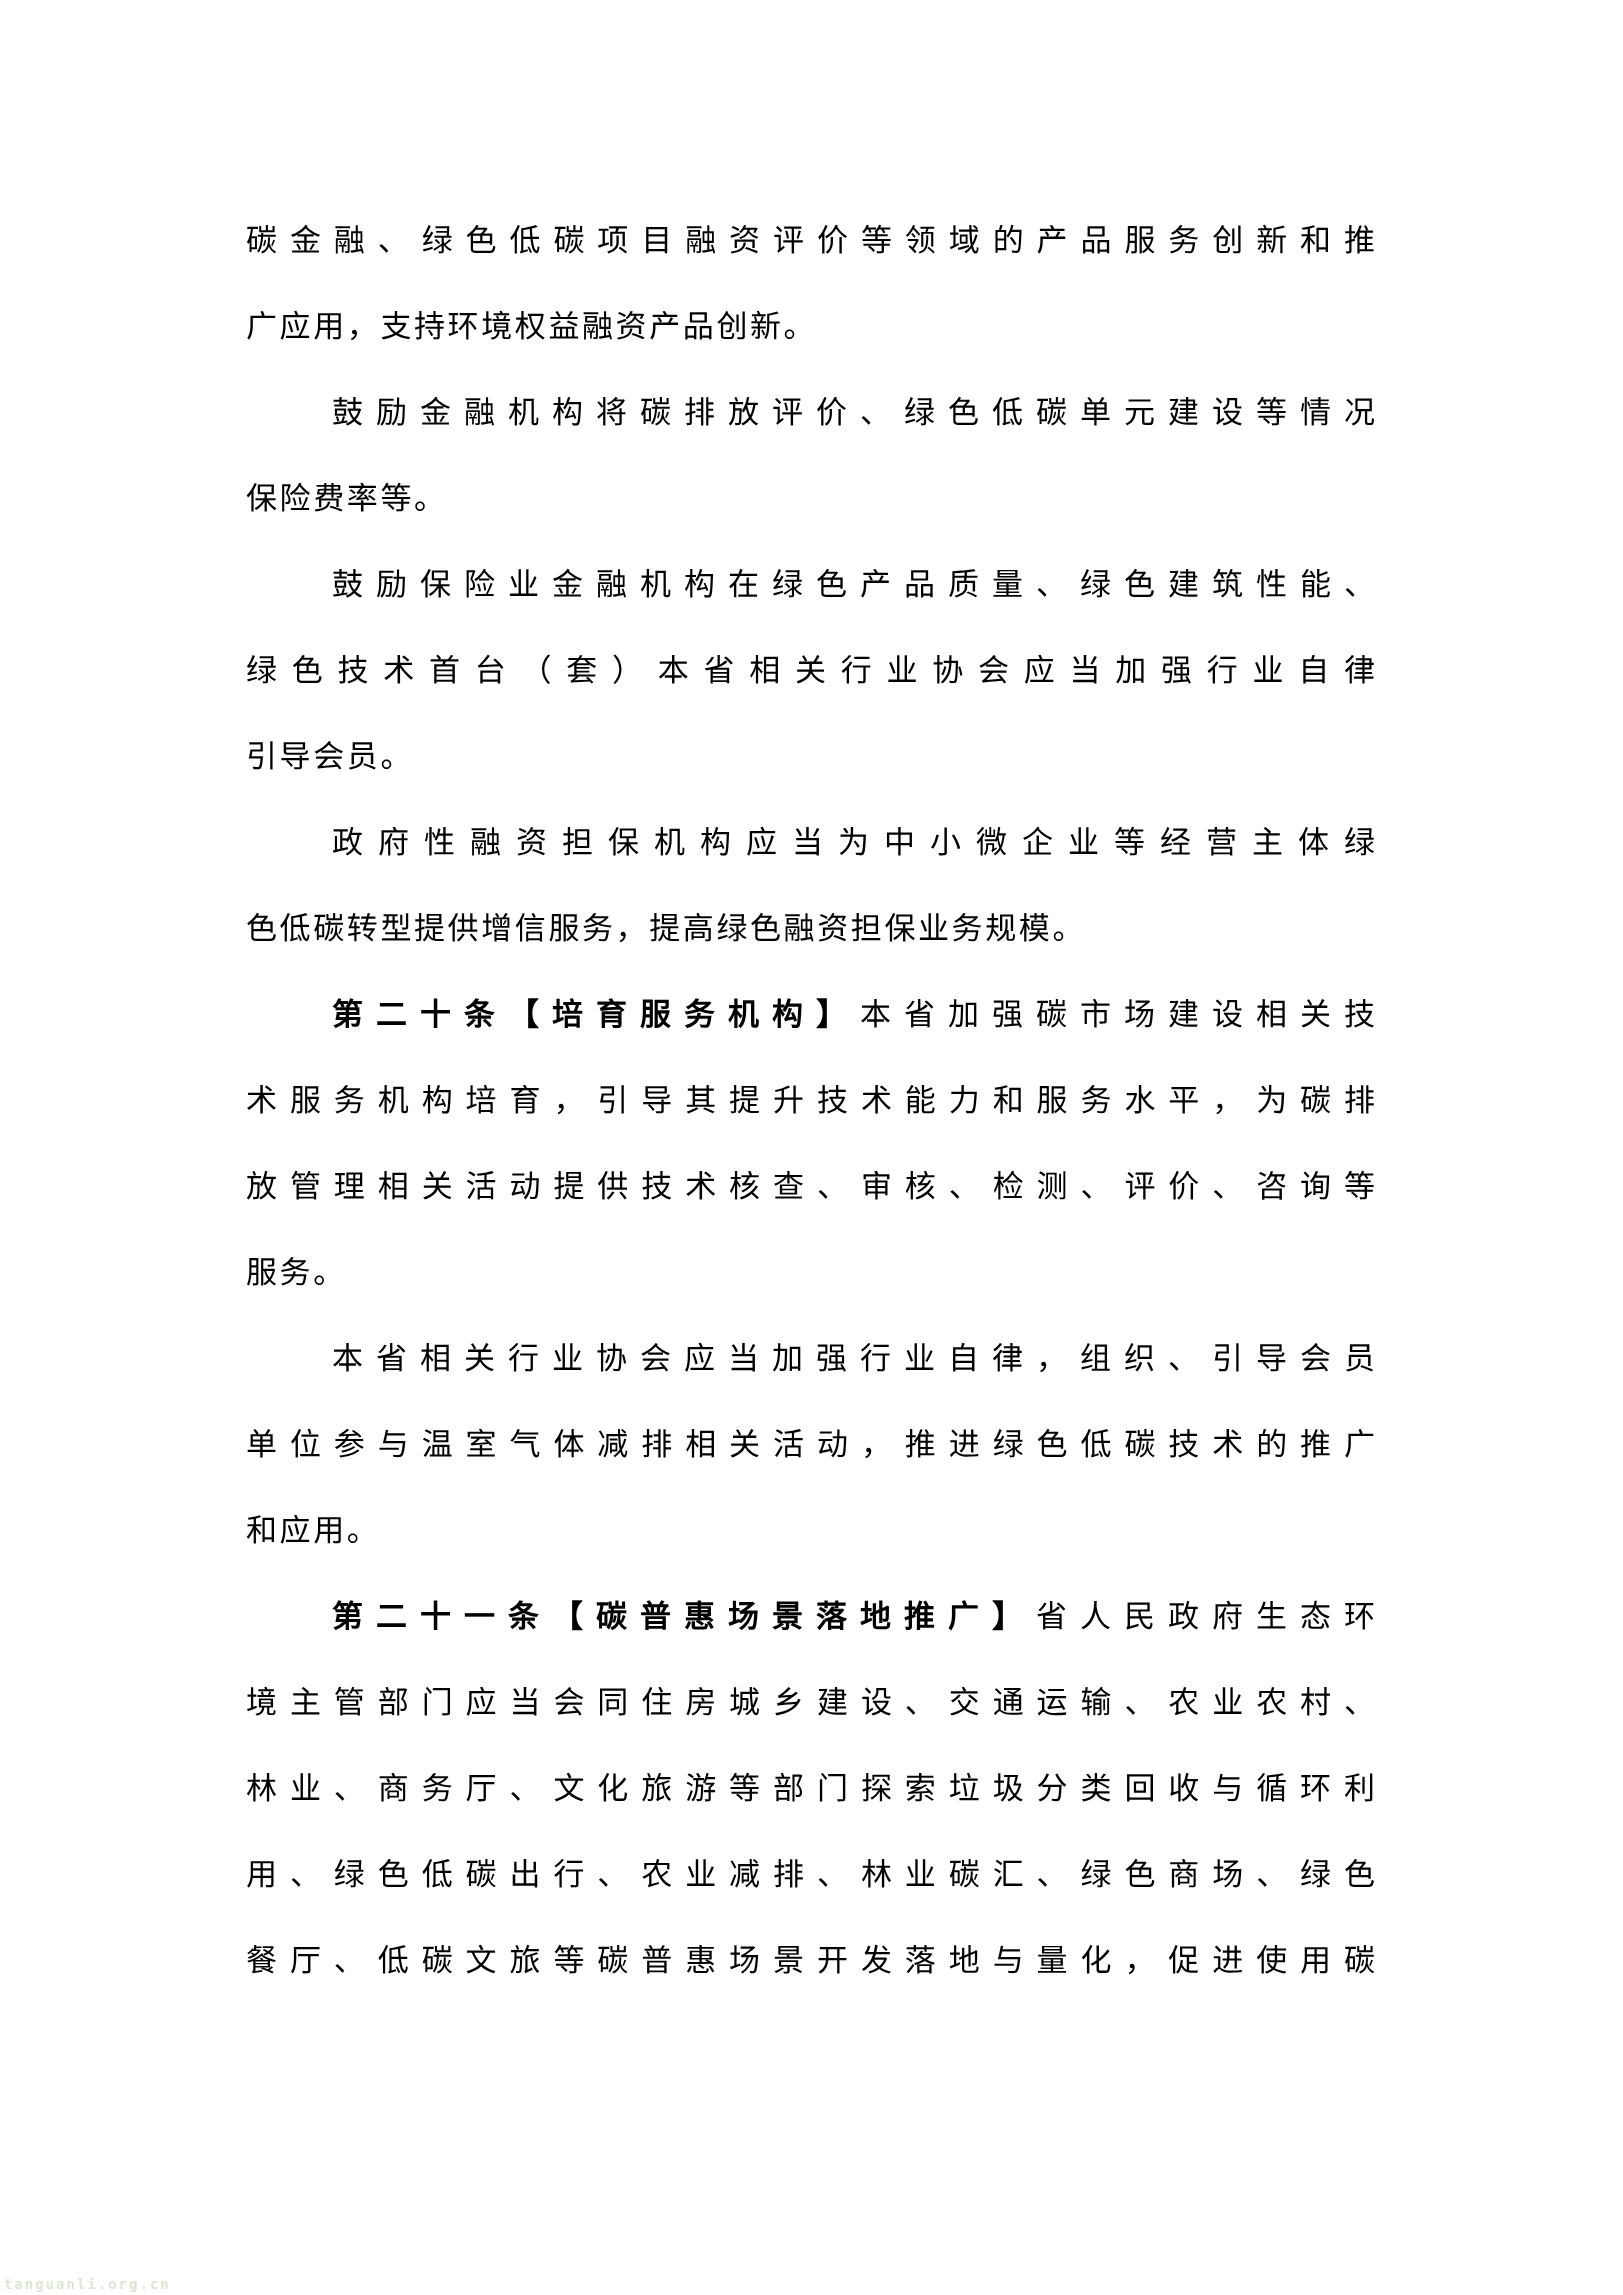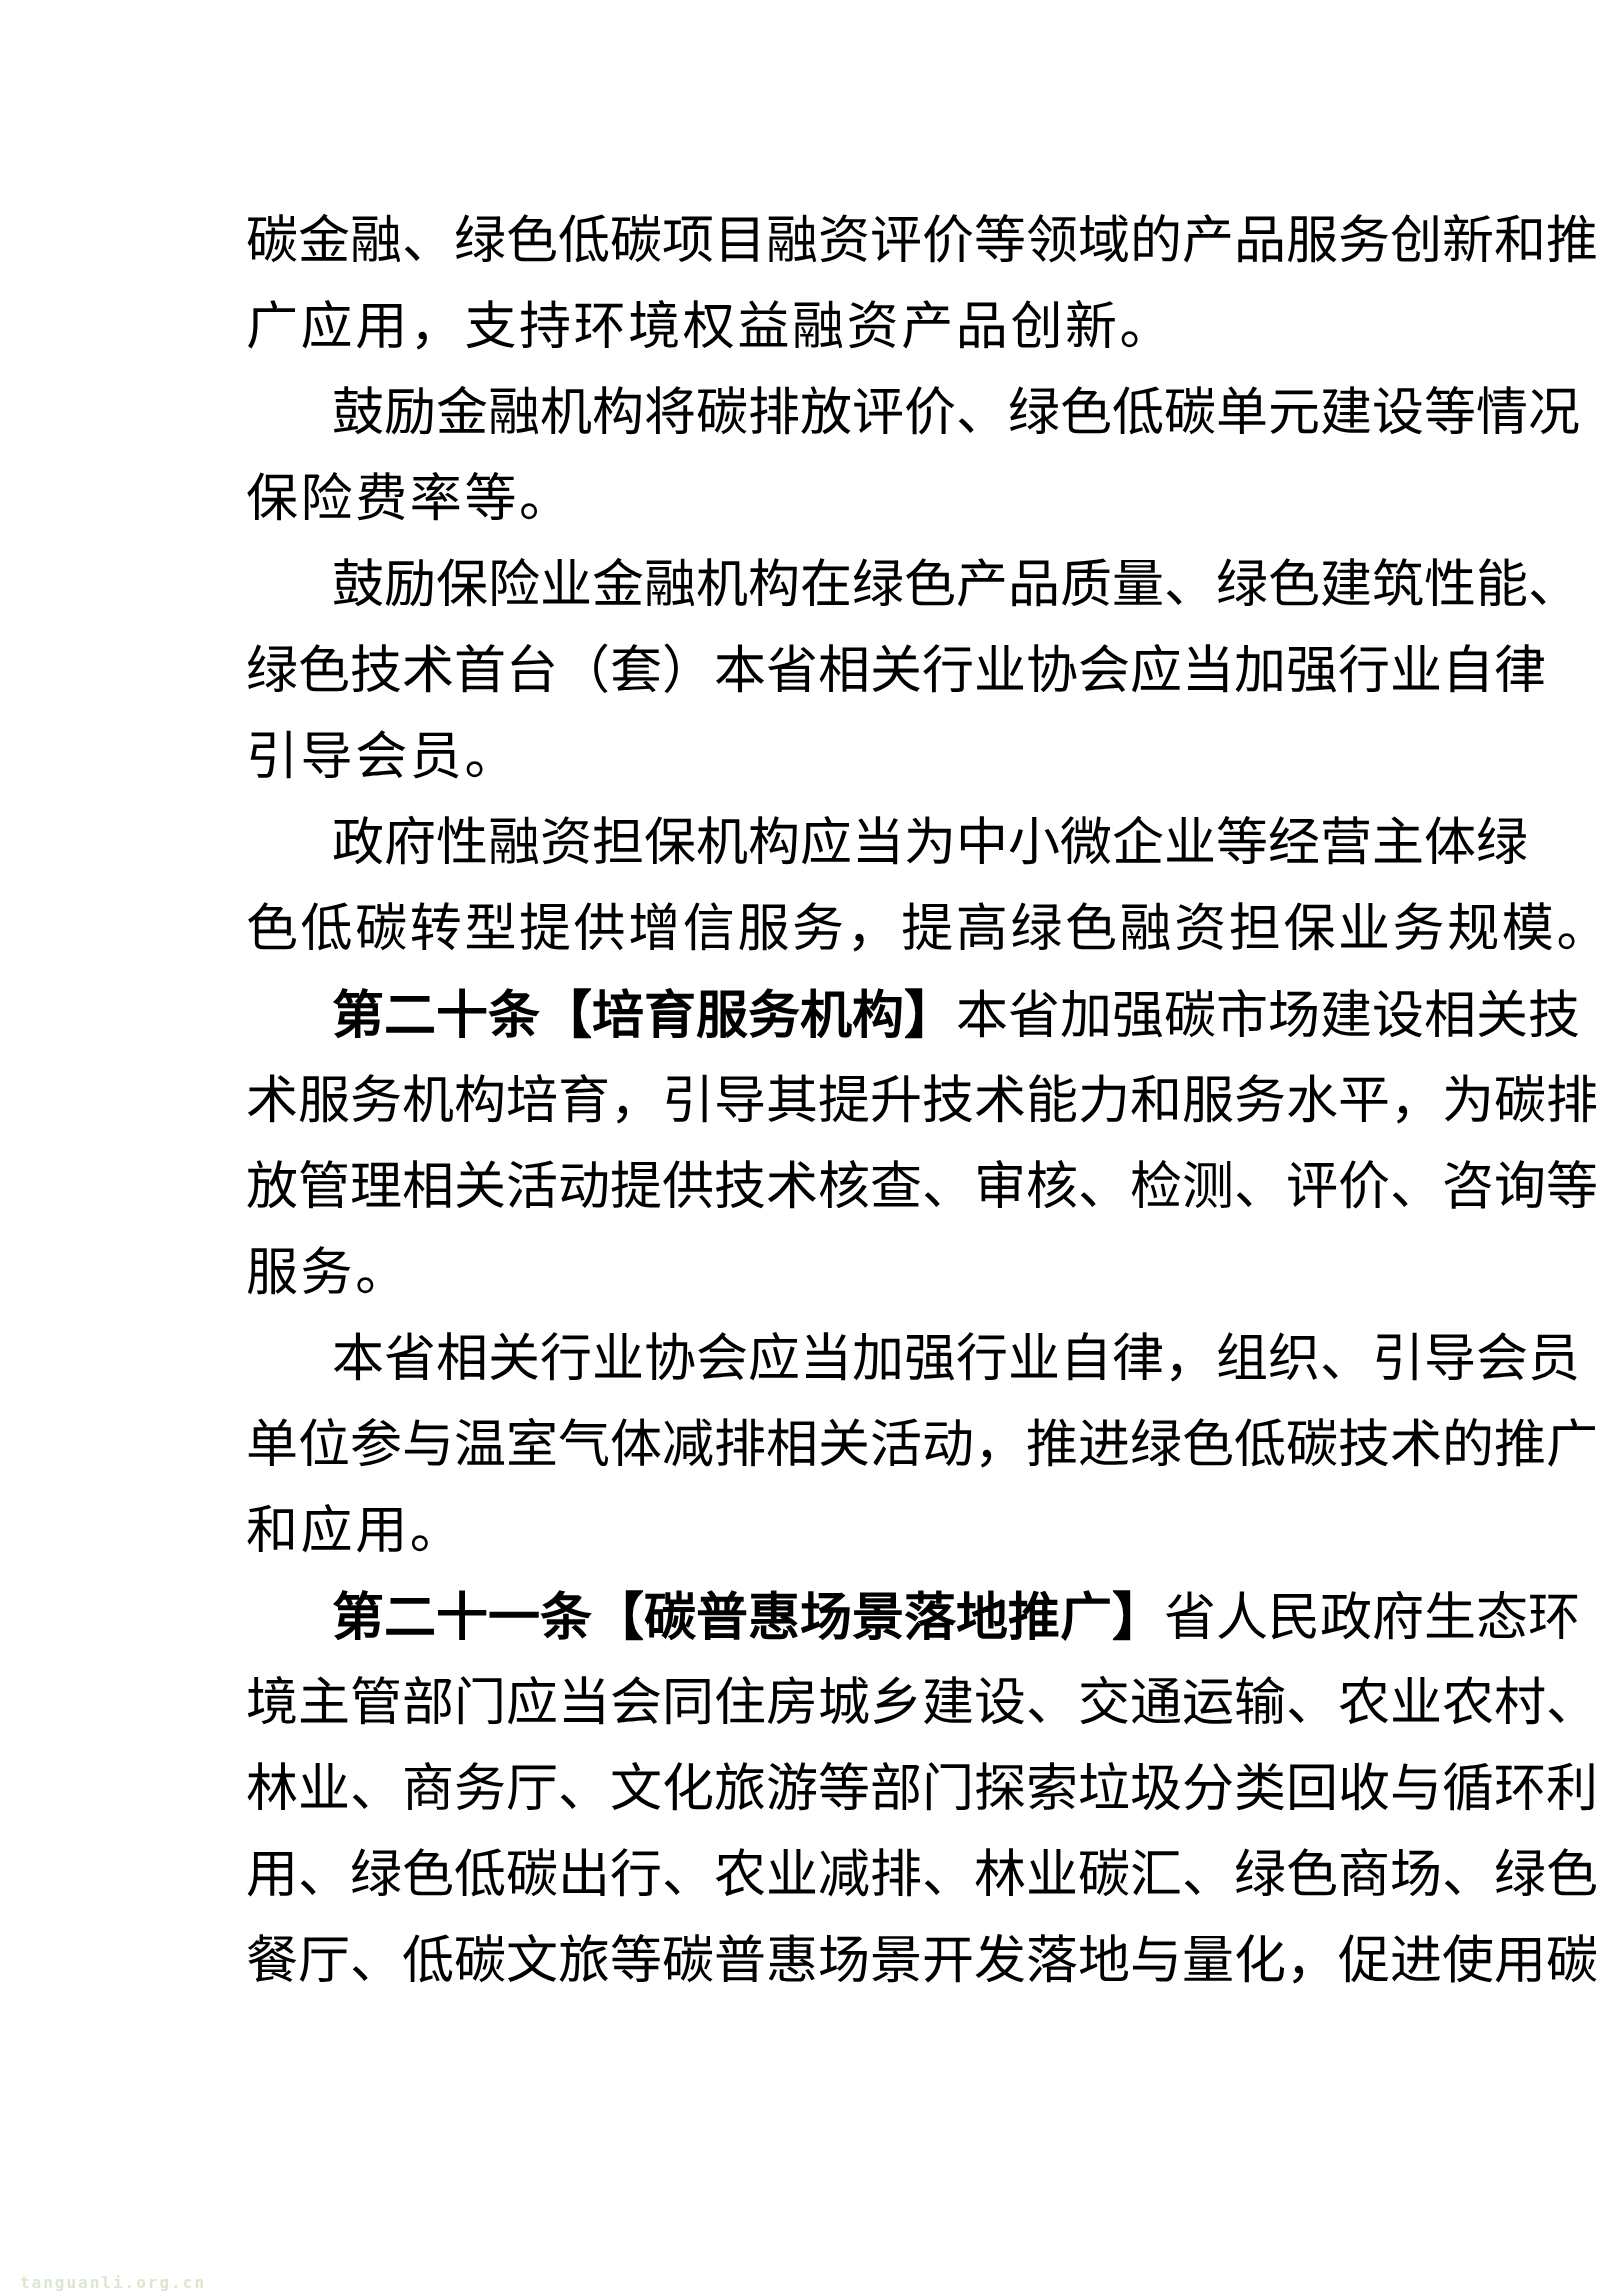--- a/index.html
+++ b/index.html
@@ -10,21 +10,21 @@
     height: 2295px;
     background: #ffffff;
     overflow: hidden;
   }
   .doc-text {
     position: absolute;
     left: 246px;
     top: 198px;
     width: 1129px;
     font-family: "Liberation Serif", "DejaVu Serif", serif;
-    font-size: 52px;
+    font-size: 31px;
     line-height: 86px;
     color: #000000;
   }
   .paragraph { margin: 0; padding: 0; }
   .line {
     height: 86px;
     white-space: nowrap;
     overflow: visible;
   }
   
@@ -44,23 +44,22 @@
   .run.bold {
     font-family: "Liberation Sans", "DejaVu Sans", sans-serif;
     font-weight: 700;
   }
   .watermark {
     position: absolute;
     left: 3.9px;
     bottom: 2.6px;
     font-family: "DejaVu Sans Mono", "Liberation Mono", monospace;
     font-weight: 700;
-    font-size: 16px;
+    font-size: 14px;
     letter-spacing: 2px;
-    margin-left: 16px;
   }
 </style>
 </head>
 <body>
 
 <div class="page" style="background: rgb(255, 255, 255);">
   <div class="doc-text" id="doc-body" style="color: rgb(0, 0, 0);">
       <div class="paragraph">
         <div class="line fill"><span class="run">碳金融、绿色低碳项目融资评价等领域的产品服务创新和推</span></div>
         <div class="line last"><span class="run">广应用，支持环境权益融资产品创新。</span></div>

